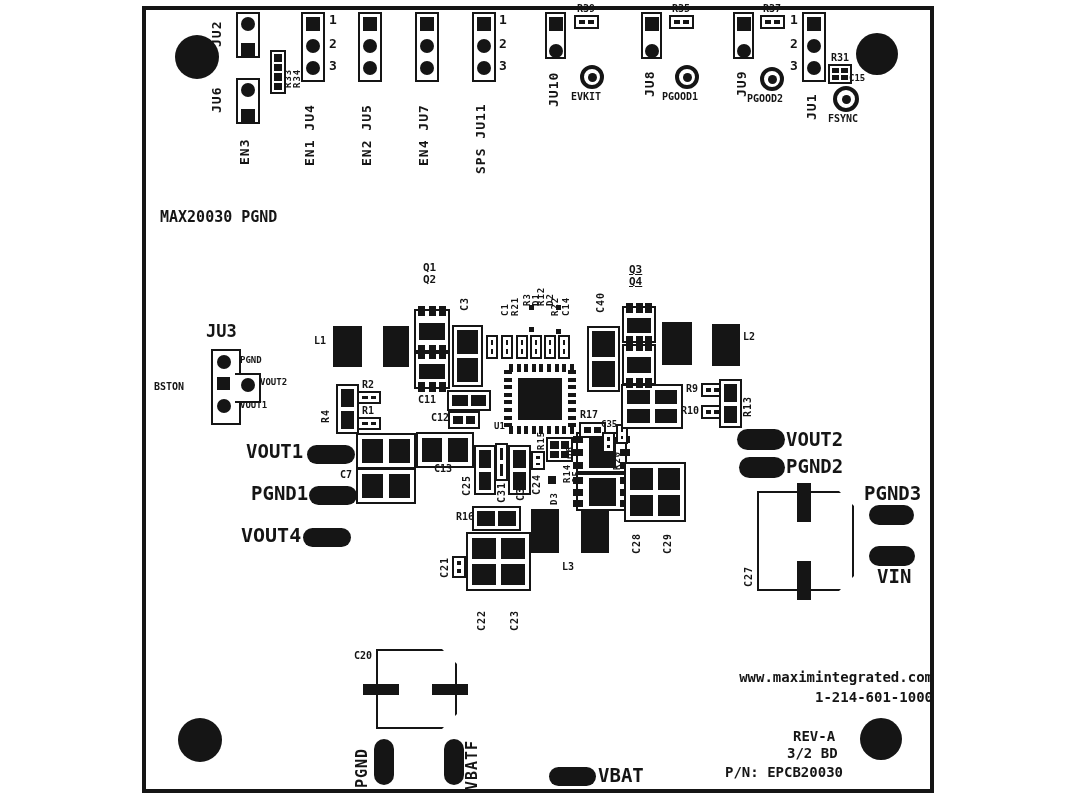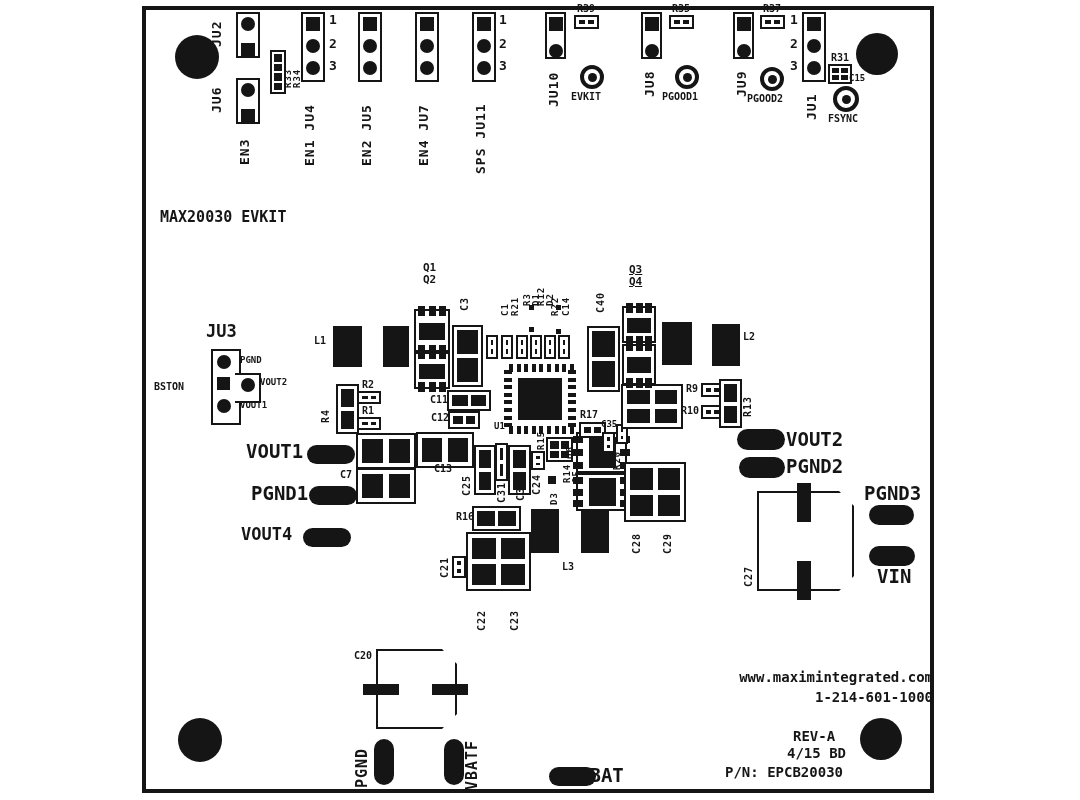--- a/index.html
+++ b/index.html
@@ -146,21 +146,21 @@
       <div class="pad" style="position: absolute; left: 2px; top: 2px; width: 7px; height: 5px;"></div>
       <div class="pad" style="position: absolute; left: 11px; top: 2px; width: 7px; height: 5px;"></div>
       <div class="pad" style="position: absolute; left: 2px; top: 9px; width: 7px; height: 5px;"></div>
       <div class="pad" style="position: absolute; left: 11px; top: 9px; width: 7px; height: 5px;"></div>
     </div>
     <div class="el hlabel" style="left: 849px; top: 74px; width: 22px; height: 10px; font-size: 9px;">C15</div>
     <div class="el ring" style="left: 833px; top: 86px; width: 26px; height: 26px;">
       <div class="core" style="position: absolute; left: 5px; top: 5px; width: 9px; height: 9px;"></div>
     </div>
     <div class="el hlabel" style="left: 828px; top: 114px; width: 42px; height: 11px;">FSYNC</div>
-    <div class="el hlabel" style="left: 160px; top: 209px; width: 142px; height: 18px; font-size: 15px;">MAX20030 EVKIT</div>
+    <div class="el hlabel" style="left: 160px; top: 209px; width: 142px; height: 18px; font-size: 15px;">MAX20030 PGND</div>
     <div class="el hlabel" style="left: 423px; top: 262px; width: 24px; height: 28px; font-size: 11px;">Q1
 Q2</div>
     <div class="el otl" style="left: 414px; top: 309px; width: 36px; height: 43px;">
       <div class="pad" style="position: absolute; left: 2px; top: -5px; width: 7px; height: 10px;"></div>
       <div class="pad" style="position: absolute; left: 2px; top: 34px; width: 7px; height: 10px;"></div>
       <div class="pad" style="position: absolute; left: 12.5px; top: -5px; width: 7px; height: 10px;"></div>
       <div class="pad" style="position: absolute; left: 12.5px; top: 34px; width: 7px; height: 10px;"></div>
       <div class="pad" style="position: absolute; left: 23px; top: -5px; width: 7px; height: 10px;"></div>
       <div class="pad" style="position: absolute; left: 23px; top: 34px; width: 7px; height: 10px;"></div>
       <div class="pad" style="position: absolute; left: 3px; top: 12px; width: 26px; height: 17px;"></div>
@@ -249,21 +249,21 @@
       <div class="pad" style="position: absolute; left: 64px; top: 36.4px; width: 8px; height: 4px;"></div>
       <div class="pad" style="position: absolute; left: 0px; top: 44px; width: 8px; height: 4px;"></div>
       <div class="pad" style="position: absolute; left: 64px; top: 44px; width: 8px; height: 4px;"></div>
       <div class="pad" style="position: absolute; left: 0px; top: 51.6px; width: 8px; height: 4px;"></div>
       <div class="pad" style="position: absolute; left: 64px; top: 51.6px; width: 8px; height: 4px;"></div>
       <div class="pad" style="position: absolute; left: 0px; top: 59.2px; width: 8px; height: 4px;"></div>
       <div class="pad" style="position: absolute; left: 64px; top: 59.2px; width: 8px; height: 4px;"></div>
       <div class="pad" style="position: absolute; left: 14px; top: 14px; width: 44px; height: 42px;"></div>
     </div>
     <div class="el hlabel" style="left: 494px; top: 422px; width: 14px; height: 10px; font-size: 9px;">U1</div>
-    <div class="el hlabel" style="left: 430px; top: 395px; width: 20px; height: 11px;">C11</div>
+    <div class="el hlabel" style="left: 418px; top: 395px; width: 20px; height: 11px;">C11</div>
     <div class="el otl" style="left: 447px; top: 390px; width: 44px; height: 21px;">
       <div class="pad" style="position: absolute; left: 3px; top: 3px; width: 15.5px; height: 11px;"></div>
       <div class="pad" style="position: absolute; left: 21.5px; top: 3px; width: 15.5px; height: 11px;"></div>
     </div>
     <div class="el hlabel" style="left: 431px; top: 413px; width: 20px; height: 11px;">C12</div>
     <div class="el otl" style="left: 448px; top: 411px; width: 32px; height: 18px;">
       <div class="pad" style="position: absolute; left: 3px; top: 3px; width: 9.5px; height: 8px;"></div>
       <div class="pad" style="position: absolute; left: 15.5px; top: 3px; width: 9.5px; height: 8px;"></div>
     </div>
     <div class="el vlabel" style="left: 321px; top: 399px; width: 11px; height: 24px;">R4</div>
@@ -278,21 +278,21 @@
     </div>
     <div class="el hlabel" style="left: 362px; top: 406px; width: 16px; height: 11px;">R1</div>
     <div class="el otl" style="left: 357px; top: 417px; width: 24px; height: 13px;">
       <div class="pad" style="position: absolute; left: 3px; top: 3px; width: 5.5px; height: 3px;"></div>
       <div class="pad" style="position: absolute; left: 11.5px; top: 3px; width: 5.5px; height: 3px;"></div>
     </div>
     <div class="el hlabel" style="left: 246px; top: 441px; width: 62px; height: 22px; font-size: 19px;">VOUT1</div>
     <div class="el oval" style="left: 307px; top: 445px; width: 48px; height: 19px;"></div>
     <div class="el hlabel" style="left: 251px; top: 483px; width: 60px; height: 22px; font-size: 19px;">PGND1</div>
     <div class="el oval" style="left: 309px; top: 486px; width: 48px; height: 19px;"></div>
-    <div class="el hlabel" style="left: 241px; top: 525px; width: 62px; height: 22px; font-size: 17px;">VOUT4</div>
+    <div class="el hlabel" style="left: 241px; top: 525px; width: 62px; height: 22px; font-size: 20px;">VOUT4</div>
     <div class="el oval" style="left: 303px; top: 528px; width: 48px; height: 19px;"></div>
     <div class="el otl" style="left: 356px; top: 433px; width: 60px; height: 36px;">
       <div class="pad" style="position: absolute; left: 4px; top: 4px; width: 21px; height: 24px;"></div>
       <div class="pad" style="position: absolute; left: 31px; top: 4px; width: 21px; height: 24px;"></div>
     </div>
     <div class="el hlabel" style="left: 340px; top: 470px; width: 17px; height: 11px;">C7</div>
     <div class="el otl" style="left: 356px; top: 468px; width: 60px; height: 36px;">
       <div class="pad" style="position: absolute; left: 4px; top: 4px; width: 21px; height: 24px;"></div>
       <div class="pad" style="position: absolute; left: 31px; top: 4px; width: 21px; height: 24px;"></div>
     </div>
@@ -459,25 +459,25 @@
     <div class="el hlabel" style="left: 877px; top: 566px; width: 40px; height: 21px; font-size: 19px;">VIN</div>
     <div class="el hlabel" style="left: 354px; top: 651px; width: 23px; height: 12px;">C20</div>
     <div class="el bigcap" style="left: 376px; top: 649px; width: 81px; height: 80px;"></div>
     <div class="el blacksq" style="left: 363px; top: 684px; width: 36px; height: 11px;"></div>
     <div class="el blacksq" style="left: 432px; top: 684px; width: 36px; height: 11px;"></div>
     <div class="el vpad" style="left: 374px; top: 739px; width: 20px; height: 46px;"></div>
     <div class="el vlabel" style="left: 355px; top: 736px; width: 15px; height: 52px; font-size: 15px;">PGND</div>
     <div class="el vpad" style="left: 444px; top: 739px; width: 20px; height: 46px;"></div>
     <div class="el vlabel" style="left: 465px; top: 726px; width: 16px; height: 64px; font-size: 15px;">VBATF</div>
     <div class="el oval" style="left: 549px; top: 767px; width: 47px; height: 19px;"></div>
-    <div class="el hlabel" style="left: 578px; top: 765px; width: 56px; height: 21px; font-size: 19px;">VBAT</div>
+    <div class="el hlabel" style="left: 598px; top: 765px; width: 56px; height: 21px; font-size: 19px;">VBAT</div>
     <div class="el hlabel ta-r" style="left: 731px; top: 670px; width: 202px; height: 16px; font-size: 14px;">www.maximintegrated.com</div>
     <div class="el hlabel ta-r" style="left: 798px; top: 690px; width: 135px; height: 16px; font-size: 14px;">1-214-601-1000</div>
     <div class="el hlabel" style="left: 793px; top: 729px; width: 60px; height: 15px; font-size: 14px;">REV-A</div>
-    <div class="el hlabel" style="left: 787px; top: 746px; width: 72px; height: 15px; font-size: 14px;">4/15 BD</div>
+    <div class="el hlabel" style="left: 787px; top: 746px; width: 72px; height: 15px; font-size: 14px;">3/2 BD</div>
     <div class="el hlabel" style="left: 725px; top: 765px; width: 135px; height: 16px; font-size: 14px;">P/N: EPCB20030</div>
     <div class="el hlabel" style="left: 206px; top: 322px; width: 40px; height: 20px; font-size: 17px;">JU3</div>
     <div class="el" style="left: 211px; top: 349px; width: 48px; height: 72px;">
       <div class="otl" style="left: 0px; top: 0px; width: 26px; height: 72px; position: absolute;"></div>
       <div class="otl" style="left: 24px; top: 24px; width: 24px; height: 26px; position: absolute; border-left: none;"></div>
       <div class="pin-rd" style="position: absolute; left: 6px; top: 6px; width: 14px; height: 14px;"></div>
       <div class="pin-sq" style="position: absolute; left: 6px; top: 28px; width: 13px; height: 13px;"></div>
       <div class="pin-rd" style="position: absolute; left: 30px; top: 29px; width: 14px; height: 14px;"></div>
       <div class="pin-rd" style="position: absolute; left: 6px; top: 50px; width: 14px; height: 14px;"></div>
     </div>

